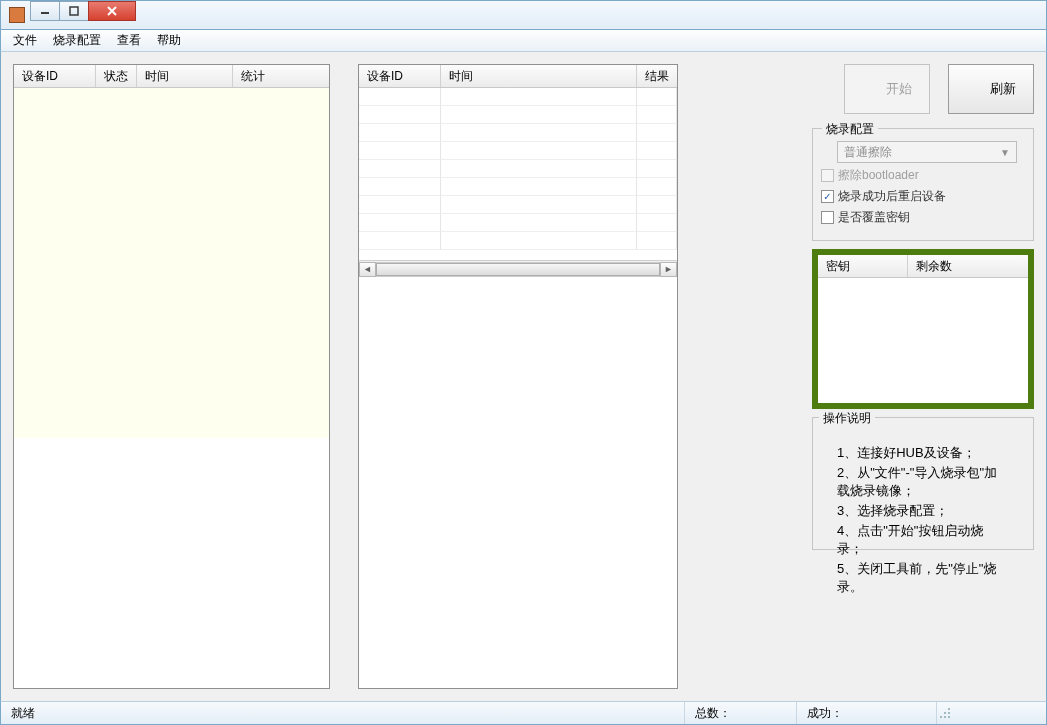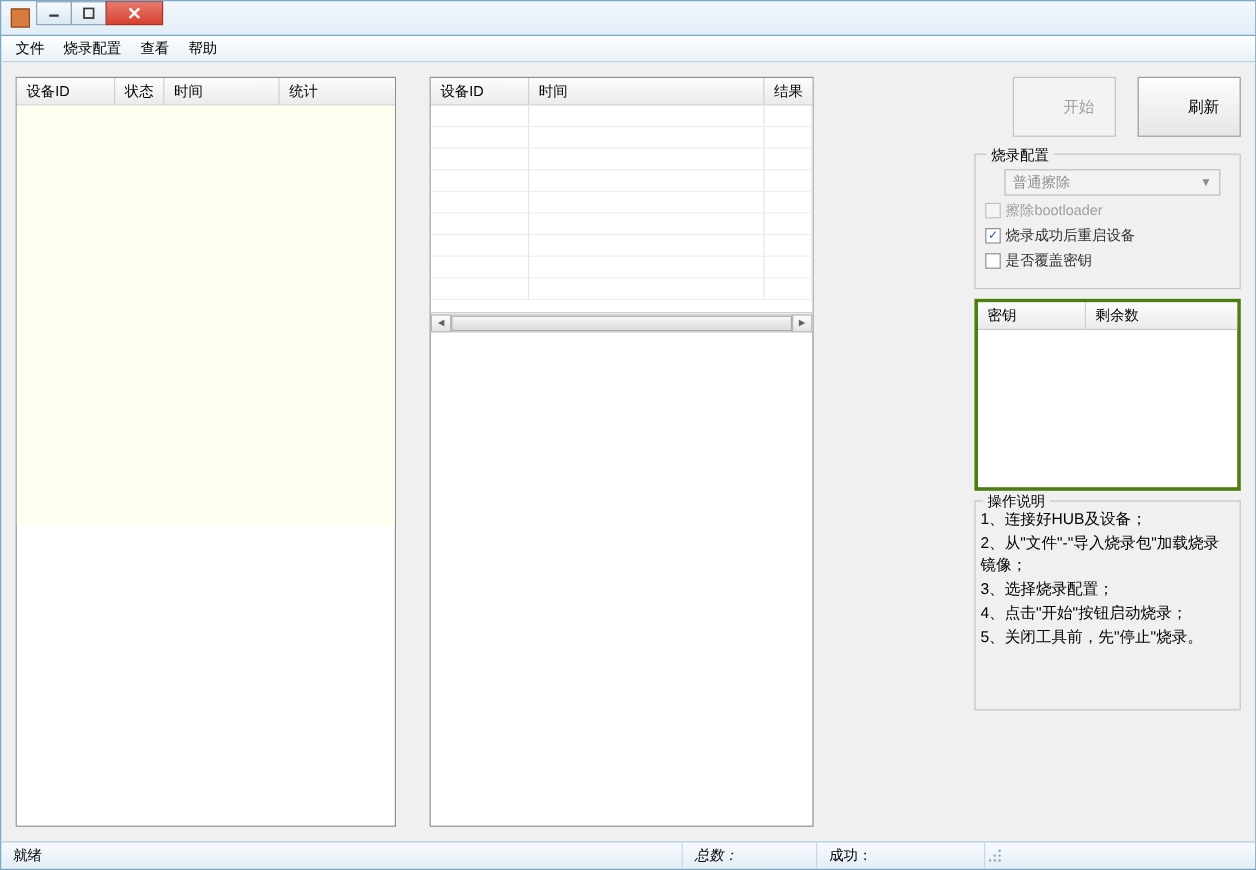--- a/index.html
+++ b/index.html
@@ -140,44 +140,44 @@
 .select {
   width: 180px; height:22px;
   border:1px solid #bdbdbd;
   background:#f3f3f3;
   display:flex;align-items:center;justify-content:space-between;
   padding:0 6px;color:#8f8f8f;margin:4px 0 4px 16px;
 }
 .select .arrow{font-size:10px;color:#8f8f8f;}
 
 .key-table {
-  border:3px solid #4d7c0f;background:#fff;height:160px;
+  border:6px solid #4d7c0f;background:#fff;height:160px;
 }
 .key-table .tbl-header{background:linear-gradient(#fcfcfc,#ebebeb);}
 
 .instructions {
   border:1px solid #c5c5c5;
-  padding:4px;
+  padding:24px;
   background:#f0f0f0;
-  height:175px;
+  height:133px;
   position:relative;
 }
 .instructions .group-title{position:absolute;top:-8px;left:6px;background:#f0f0f0;padding:0 4px;}
 .instructions .line{margin:2px 0;font-size:13px;line-height:18px;}
 
 .statusbar {
   height: 24px;
   border: 1px solid #7ba8c6;
   border-top: 1px solid #b8cfde;
   background: linear-gradient(#f7fafd,#e4eef6);
   display:flex;align-items:center;
 }
 .status-cell{padding:0 10px;border-right:1px solid #c7d7e3;height:100%;display:flex;align-items:center;}
-.status-cell.first{width:568px;}
-.status-cell.c2{width:112px;font-style:italic;}
+.status-cell.first{width:684px;}
+.status-cell.c2{width:112px;}
 .status-cell.c3{width:140px;}
 .status-cell.c4{flex:1;border-right:none;}
 .resize-grip{width:16px;display:flex;align-items:flex-end;justify-content:flex-end;padding:2px;}
 </style>
 </head>
 <body>
 
 <div class="titlebar">
   <div class="app-icon"></div>
   <div class="win-buttons">

